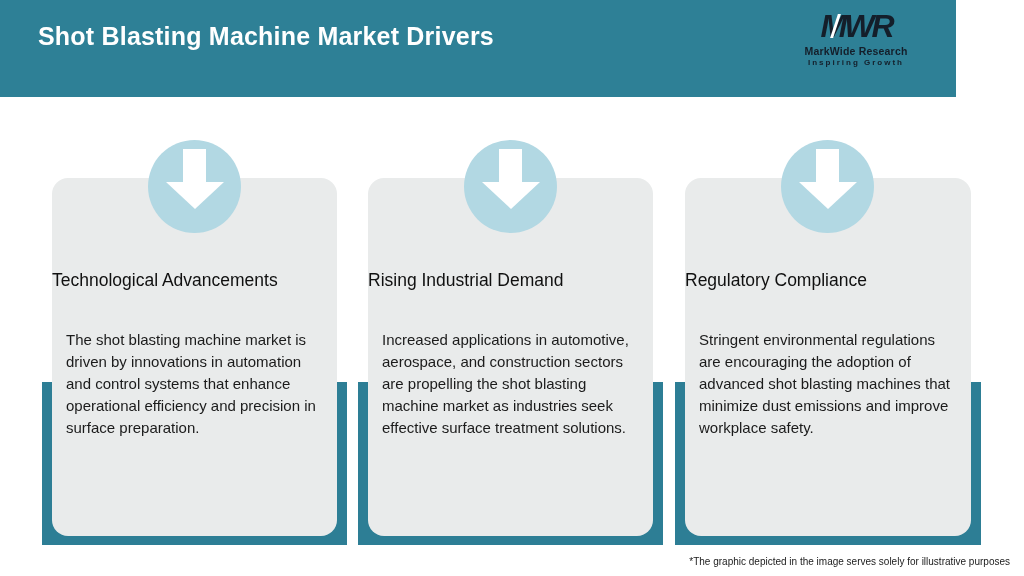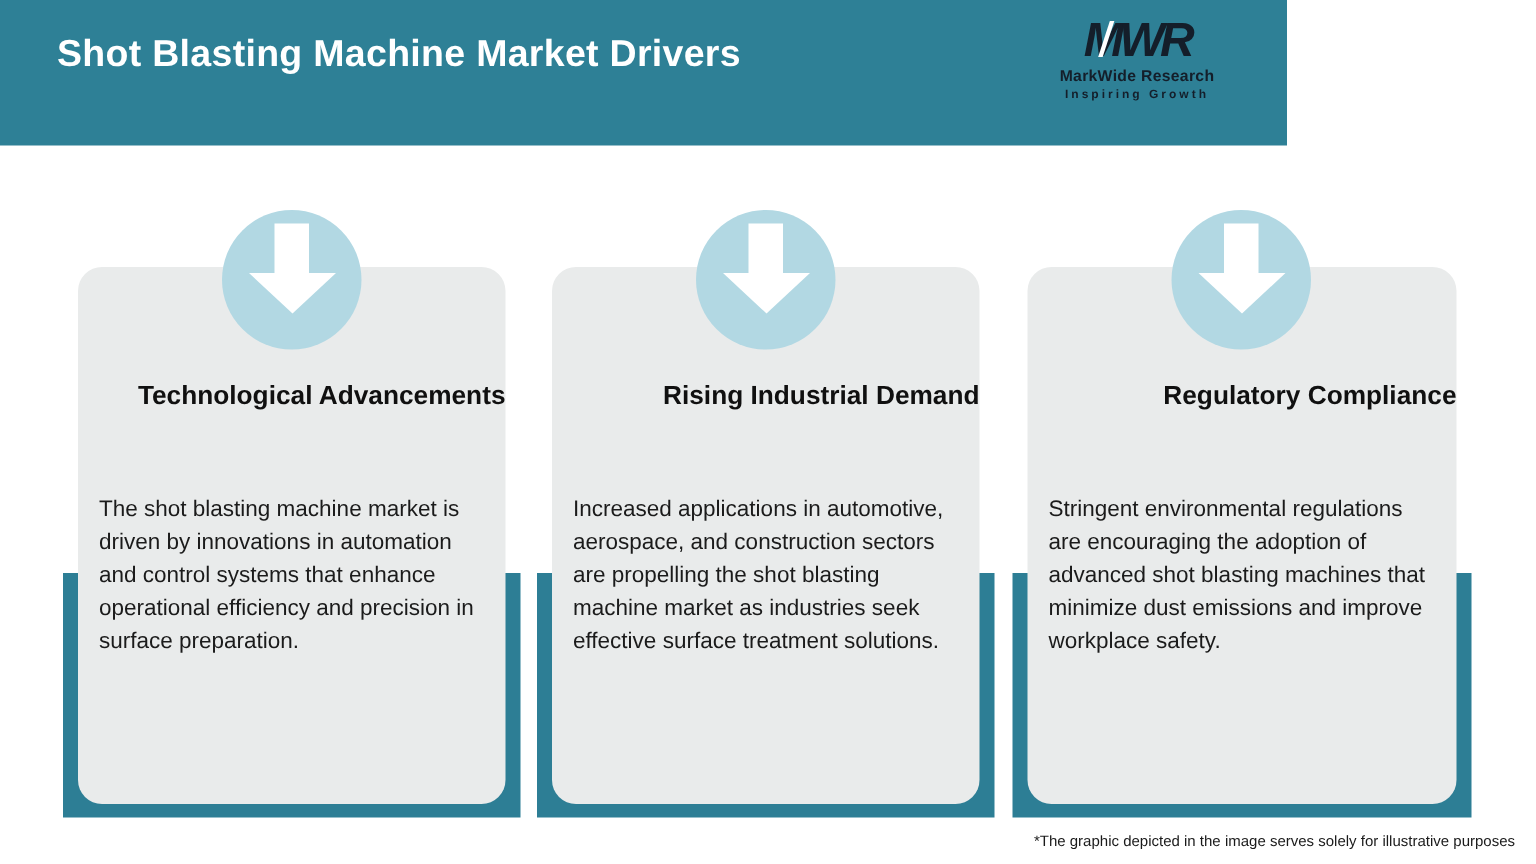--- a/index.html
+++ b/index.html
@@ -5,21 +5,21 @@
   html,body{margin:0;padding:0;}
   body{
     width:1024px;height:576px;
     font-family:"Liberation Sans",sans-serif;
     background:#ffffff;
   }
   .stage{position:relative;width:1024px;height:576px;overflow:hidden;background:#fff;}
 
   
   .header{
-    position:absolute;left:0;top:0;width:858px;height:97px;
+    position:absolute;left:0;top:0;width:956px;height:97px;
     background:#2e8096;
   }
   .page-title{
     position:absolute;left:38px;top:22px;margin:0;
     color:#ffffff;font-size:25px;font-weight:bold;letter-spacing:.2px;
   }
   .logo{
     position:absolute;right:40px;top:10px;width:120px;
     text-align:center;color:#141e2a;
   }
@@ -43,22 +43,22 @@
 
   
   .card{
     position:absolute;top:178px;height:358px;
     background:#e9ebeb;border-radius:16px;
   }
   .card-1{left:52px;width:285px;}
   .card-2{left:368px;width:285px;}
   .card-3{left:685px;width:286px;}
   .card-title{
-    position:absolute;top:75px;left:0;right:0;margin:0;
-    text-align:right;font-size:17.5px;font-weight:bold;color:#101010;
+    position:absolute;top:92px;left:0;right:0;margin:0;
+    text-align:left;font-size:17.5px;font-weight:normal;color:#101010;
   }
   .card-body{
     position:absolute;top:151px;left:14px;right:15px;margin:0;
     font-size:15px;line-height:22px;color:#1b1b1b;
   }
 
   
   .icon-circle{
     position:absolute;top:140px;width:93px;height:93px;border-radius:50%;
     background:#b2d8e3;

